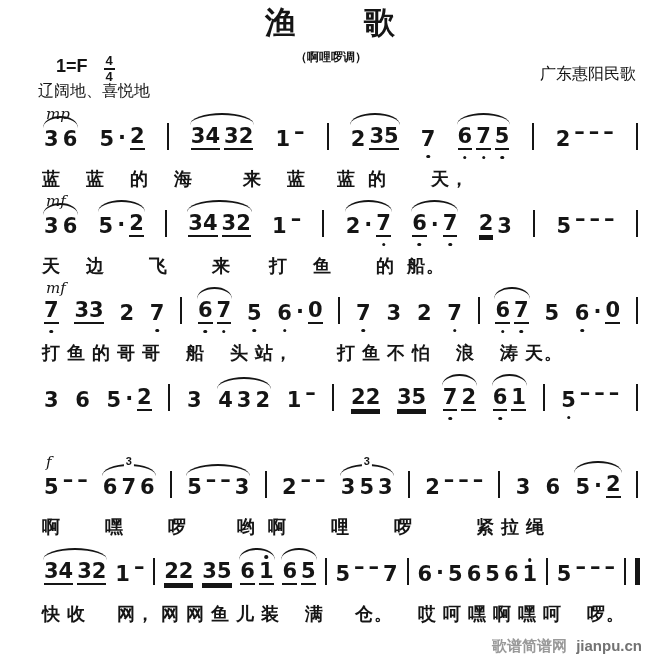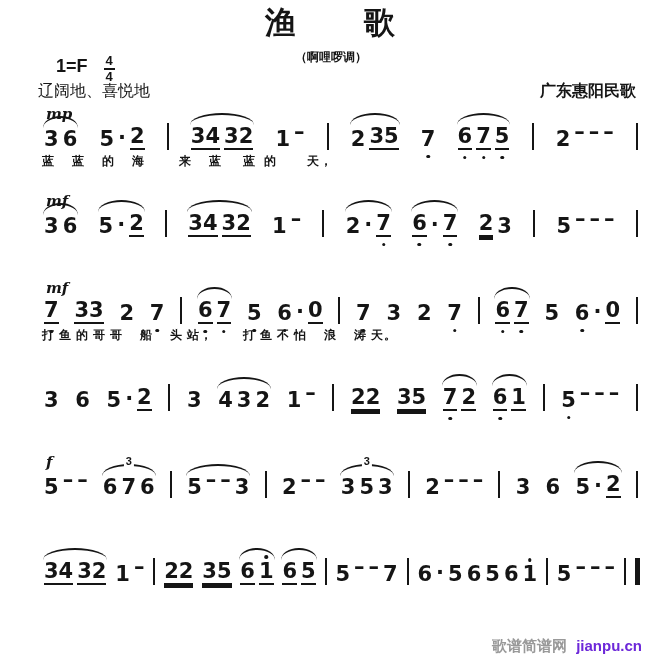--- a/index.html
+++ b/index.html
@@ -6,27 +6,27 @@
   #sheet{position:relative;width:662px;height:663px;background:#ffffff;overflow:hidden;
          font-family:"Liberation Sans", sans-serif;color:#151515;}
   
   .title{position:absolute;top:2px;left:0;right:0;text-align:center;
          font-size:31px;font-weight:bold;white-space:pre;letter-spacing:2px;}
   .keyrow{position:absolute;top:44px;left:56px;font-size:18px;font-weight:bold;display:flex;align-items:center;margin-top:8px;}
   .frac{display:inline-flex;flex-direction:column;align-items:center;margin-left:16px;
         font-size:13px;line-height:1.05;font-weight:bold;transform:translateY(2px);}
   .frac .top{border-bottom:2px solid #151515;padding:0 2px;}
   .subtitle{position:absolute;top:49px;left:0;right:0;text-align:center;font-size:12px;font-weight:bold;}
-  .credit{position:absolute;top:81px;right:26px;font-size:16px;font-weight:bold;}
+  .credit{position:absolute;top:64px;right:26px;font-size:16px;font-weight:normal;}
   .tempo{position:absolute;top:81px;left:38px;font-size:16px;font-weight:normal;}
   
   #score{position:absolute;top:106px;left:42px;right:22px;}
   .score-line{position:relative;height:87px;}
   .dyn{position:absolute;top:-1px;left:4px;font-family:"DejaVu Serif", serif;
-       font-style:italic;font-weight:bold;font-size:15px;}
+       font-style:italic;font-weight:normal;font-size:15px;}
   .notes-row{display:flex;justify-content:space-between;align-items:flex-end;
              padding-top:18px;height:26px;}
   .grp{position:relative;display:inline-flex;align-items:flex-end;}
   .grp.slur::before,.grp.t3::before{content:"";position:absolute;top:-13px;left:1px;right:1px;height:10px;
        border-top:2.5px solid #151515;border-radius:50% 50% 0 0 / 100% 100% 0 0;}
   .t3num{position:absolute;top:-21px;left:50%;transform:translateX(-50%);
          font-size:11px;font-weight:bold;background:#fff;padding:0 2px;line-height:1;}
   .tok{position:relative;display:inline-block;margin:0 2px;line-height:1;
        font-size:21px;font-weight:bold;font-family:"DejaVu Sans", sans-serif;}
   .tok.u1{border-bottom:2px solid #151515;padding-bottom:1px;}
@@ -34,21 +34,21 @@
   .tok.lo::after{content:"";position:absolute;left:50%;bottom:-8px;width:3.5px;height:3.5px;
        border-radius:50%;background:#151515;transform:translateX(-50%);}
   .tok.u1.lo::after{bottom:-11px;}
   .tok.hi::before{content:"";position:absolute;left:50%;top:-6px;width:3.5px;height:3.5px;
        border-radius:50%;background:#151515;transform:translateX(-50%);}
   .tok.dash{transform:translateY(-7px);letter-spacing:0;}
   .tok.adot{transform:translateY(-2px);}
   .barline{display:inline-block;width:2px;height:27px;background:#151515;margin:0 2px;}
   .finalbar{display:inline-block;width:9px;height:27px;border-left:2px solid #151515;
             border-right:5px solid #151515;margin-left:2px;}
-  .lyrics-row{margin-top:3px;font-size:12px;font-weight:bold;white-space:pre;letter-spacing:1px;font-family:Liberation Serif, serif;}
+  .lyrics-row{margin-top:17px;font-size:18px;font-weight:bold;white-space:pre;letter-spacing:1px;}
   
   .watermark{position:absolute;right:20px;bottom:7px;font-size:15px;}
   .wm-name{font-weight:bold;}
   .wm-url{font-weight:bold;margin-left:5px;}
 </style>
 </head>
 <body>
 
 <div id="sheet">
   <div class="title">渔　　歌</div>
@@ -149,20 +149,21 @@
           </span>
           <span class="barline"></span>
           <span class="grp">
             <span class="tok">5</span>
             <span class="tok dash">–</span>
             <span class="tok dash">–</span>
             <span class="tok dash">–</span>
           </span>
           <span class="barline"></span>
         </div>
+        <div class="lyrics-row">天　 边　　 飞　　 来　　打　 鱼　　 的  船。</div>
       </div>
       <div class="score-line">
         <span class="dyn">mf</span>
         <div class="notes-row">
           <span class="grp">
             <span class="tok u1 lo">7</span>
           </span>
           <span class="grp">
             <span class="tok u1">33</span>
           </span>
@@ -313,20 +314,21 @@
           <span class="grp">
             <span class="tok">6</span>
           </span>
           <span class="grp slur">
             <span class="tok">5</span>
             <span class="tok adot">·</span>
             <span class="tok u1">2</span>
           </span>
           <span class="barline"></span>
         </div>
+        <div class="lyrics-row">啊　　 嘿　　 啰　　  哟  啊　　 哩　　 啰　　　 紧 拉 绳</div>
       </div>
       <div class="score-line">
         <div class="notes-row">
           <span class="grp slur">
             <span class="tok u1">34</span>
             <span class="tok u1">32</span>
           </span>
           <span class="grp">
             <span class="tok">1</span>
             <span class="tok dash">–</span>
@@ -365,20 +367,21 @@
           </span>
           <span class="barline"></span>
           <span class="grp">
             <span class="tok">5</span>
             <span class="tok dash">–</span>
             <span class="tok dash">–</span>
             <span class="tok dash">–</span>
           </span>
           <span class="finalbar"></span>
         </div>
+        <div class="lyrics-row">快 收　  网， 网 网 鱼 儿 装　 满　  仓。　 哎 呵 嘿 啊 嘿 呵　 啰。</div>
       </div>
     </div>
 
   <div class="watermark">
     <span class="wm-name" style="color: rgb(153, 153, 153);">歌谱简谱网</span>
-    <span class="wm-url" style="color: #6d28d9;">jianpu.cn</span>
+    <span class="wm-url" style="color: #737373;">jianpu.cn</span>
   </div>
 </div>
 
 </body></html>

